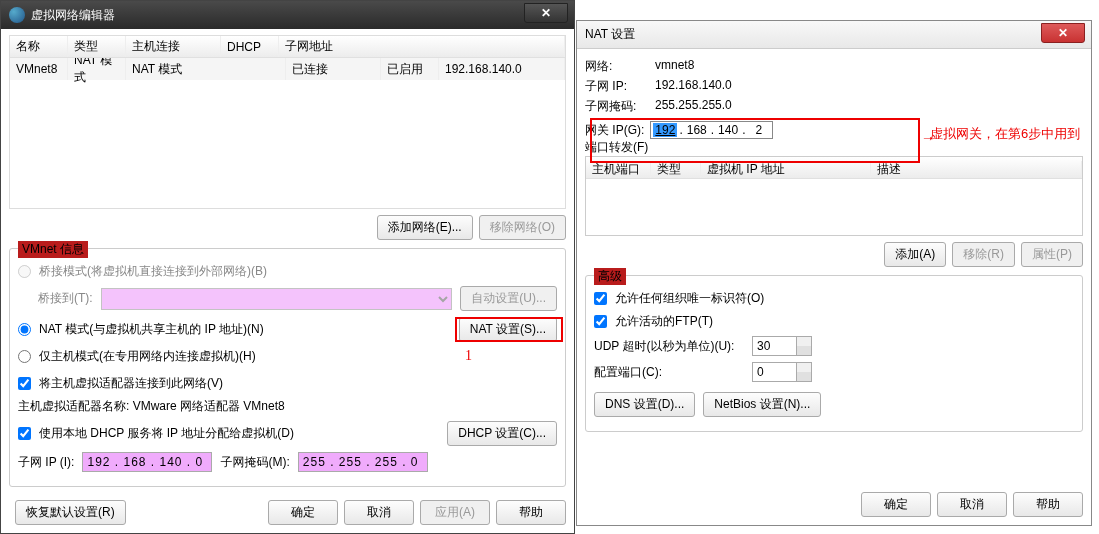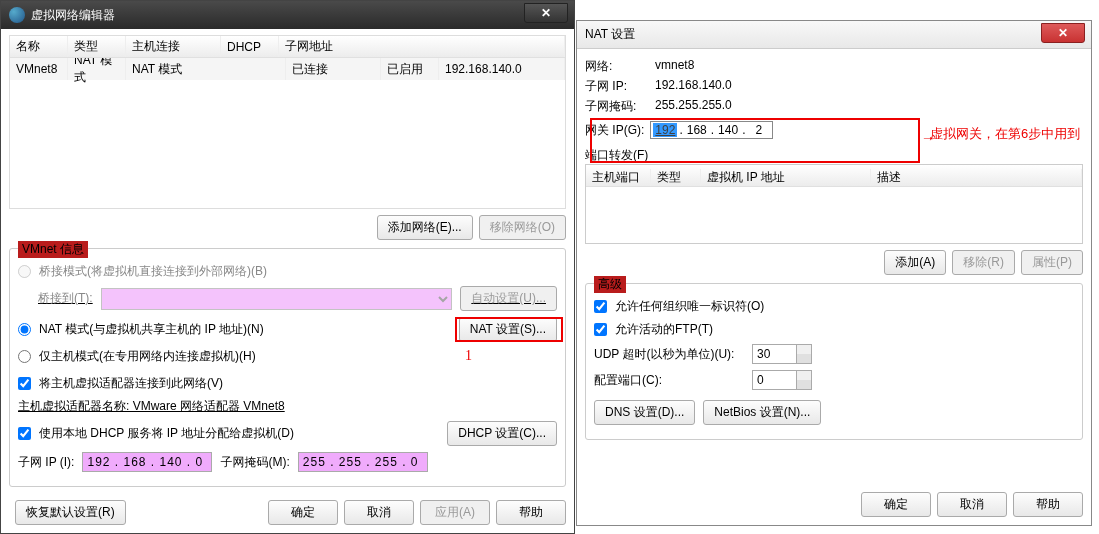--- a/index.html
+++ b/index.html
@@ -37,21 +37,21 @@
     
     .radio-row, .check-row { display: flex; align-items: center; margin: 6px 0; gap: 4px; }
     input[type=radio], input[type=checkbox] { margin-right: 4px; }
     
     .form-row { display: flex; align-items: center; gap: 8px; margin: 6px 0; }
     .ip-input, .text-input { border: 1px solid #aaa; padding: 2px 4px; background: #f0abfc; }
     .ip-input { width: 130px; text-align: left; letter-spacing: 1px; }
     .spinner { width: 60px; padding: 2px 4px; border: 1px solid #aaa; position: relative; }
     .spinner::after { content: ''; position: absolute; right: 0; top: 0; bottom: 0; width: 14px; background: linear-gradient(to bottom, #f0f0f0 50%, #e0e0e0 50%); border-left: 1px solid #aaa; }
     
-    .indent { margin-left: 20px; text-decoration: underline; }
+    .indent { margin-left: 20px; }
     
     .bottom-bar { position: absolute; bottom: 8px; left: 8px; right: 8px; display: flex; align-items: center; }
     .bottom-bar .spacer { flex: 1; }
     .bottom-bar .btn { margin-left: 6px; min-width: 70px; }
     
     .field-row { display: flex; gap: 10px; margin: 3px 0; }
     .field-label { width: 60px; }
     
     .red-box { border: 2px solid #e00; position: absolute; pointer-events: none; }
     .red-box-1 { left: 455px; top: 317px; width: 108px; height: 25px; }
@@ -62,21 +62,21 @@
     .red-arrow { position: absolute; left: 921px; top: 128px; color: #e00; font-size: 14px; }
     
     .pf-table { border: 1px solid #ccc; height: 80px; width: 100%; }
     .pf-header { display: flex; height: 22px; background: linear-gradient(to bottom, #fff, #ececec); border-bottom: 1px solid #e0e0e0; align-items: flex-end; }
     .pf-header > div { padding: 0 6px; border-right: 1px solid #eee; display: flex; align-items: center; }
     .pf-port { width: 65px; } .pf-type { width: 50px; } .pf-vmip { width: 170px; } .pf-desc { flex: 1; }
     
     .gateway-row { display: flex; align-items: center; gap: 6px; }
     .gateway-ip { border: 1px solid #888; padding: 1px 2px; display: flex; align-items: center; gap: 2px; }
     .gateway-ip .oct { padding: 0 2px; }
-    .gateway-ip .sel { background: #3399ff; color: #404040; text-decoration: underline; }
+    .gateway-ip .sel { background: #3399ff; color: #000000; text-decoration: underline; }
   </style>
 </head>
 <body>
 
 <div class="window left-window">
   <div class="titlebar">
     <span class="icon-globe"></span>
     <span>虚拟网络编辑器</span>
     <div class="close-btn">✕</div>
   </div>
@@ -180,21 +180,21 @@
     </div>
     <div class="gateway-row" style="margin-top:6px">
       <span>网关 IP(G):</span>
       <span class="gateway-ip">
         <span class="oct sel">192</span>.
         <span class="oct">168</span>.
         <span class="oct">140</span>.
         <span class="oct" style="padding:0 8px">2</span>
       </span>
     </div>
-    <div style="margin-top:8px">端口转发(F)</div>
+    <div style="">端口转发(F)</div>
     <div class="pf-table">
       <div class="pf-header">
         <div class="pf-port">主机端口</div>
         <div class="pf-type">类型</div>
         <div class="pf-vmip">虚拟机 IP 地址</div>
         <div class="pf-desc">描述</div>
       </div>
     </div>
     <div class="btn-row">
       <button class="btn">添加(A)</button>

